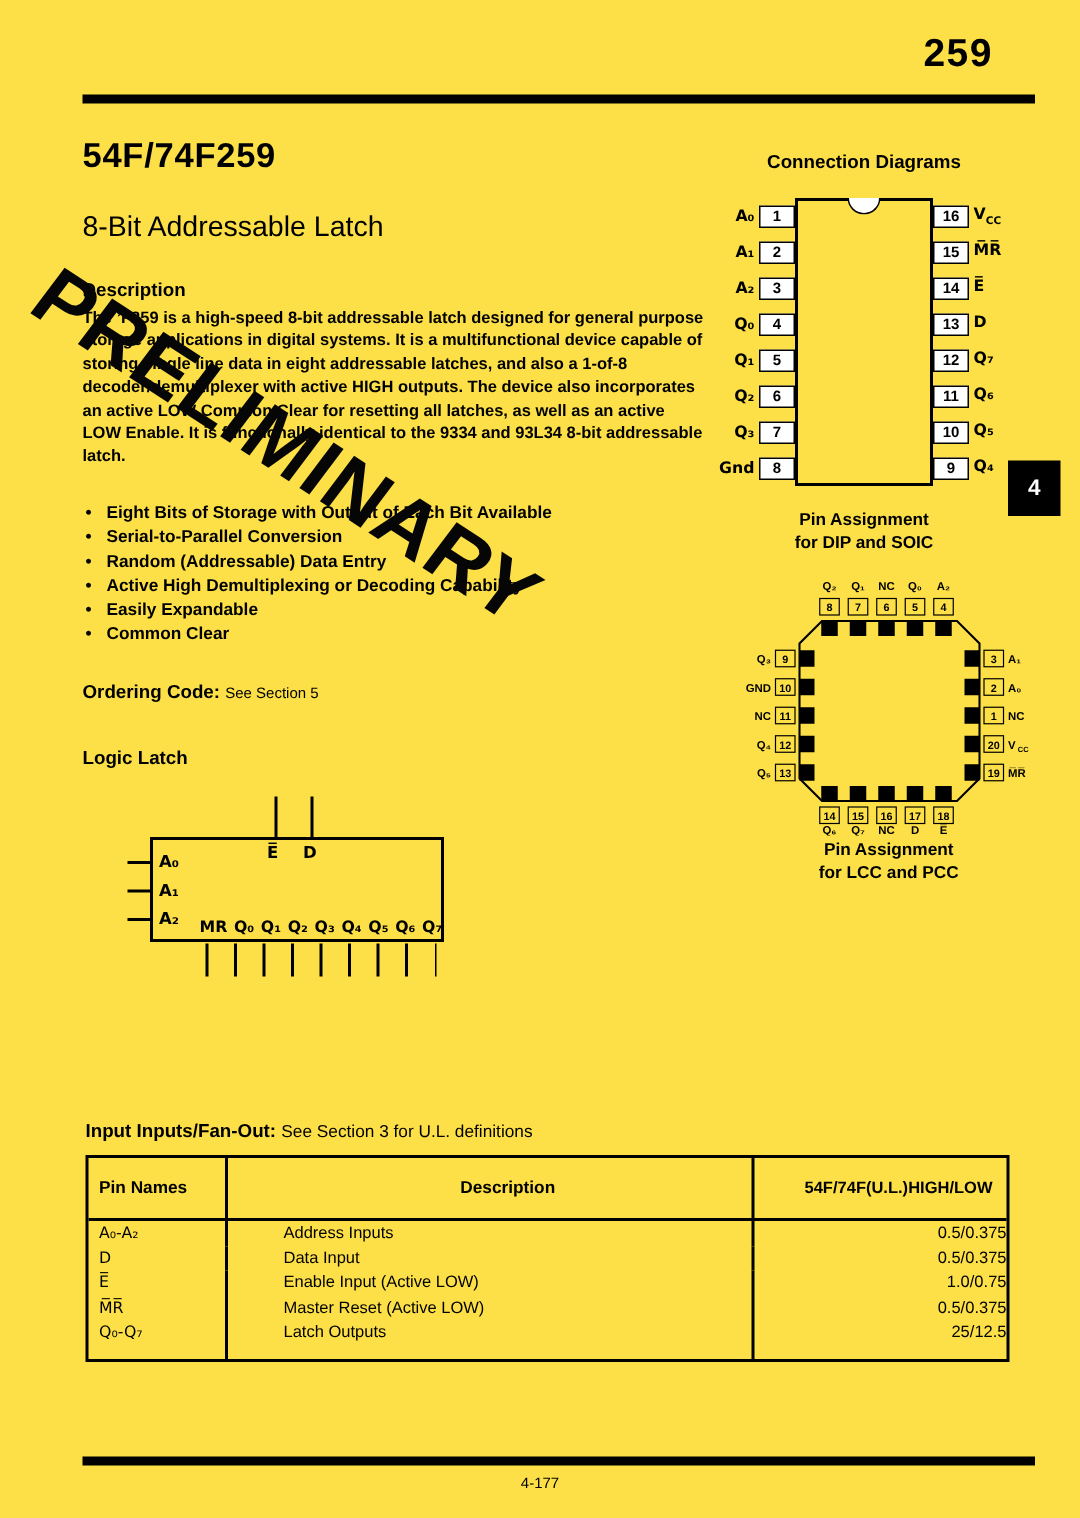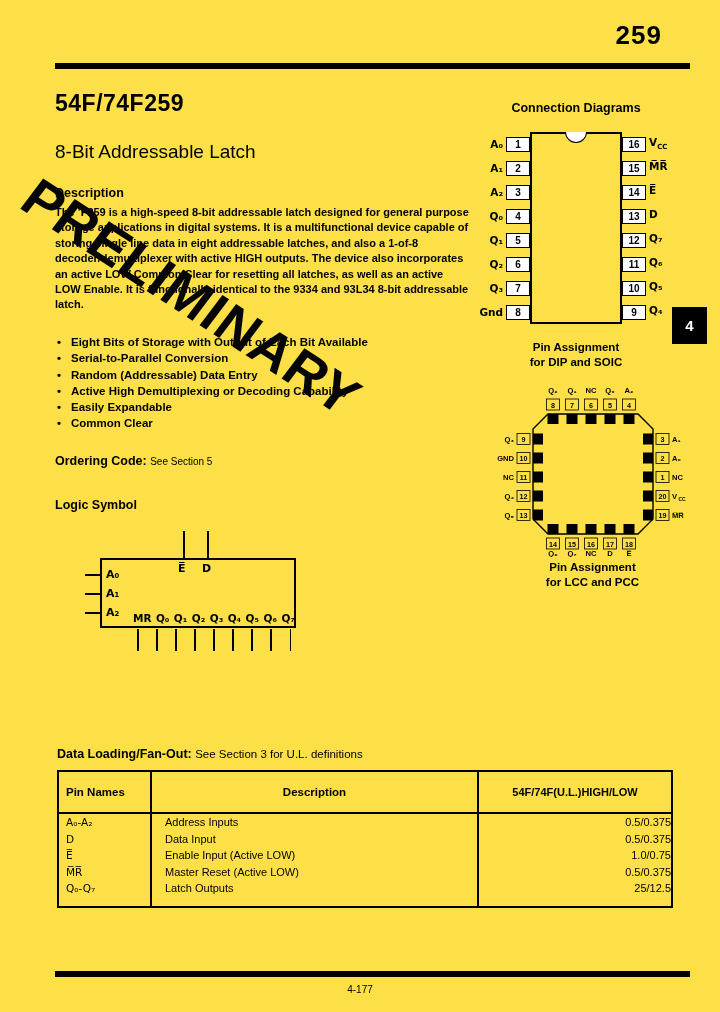--- a/index.html
+++ b/index.html
@@ -69,21 +69,21 @@
   .lcc .lab-l { text-anchor:end; }
   .lcc .lab-r { text-anchor:start; }
   .lcc .sub { font-size:5px; }
 
   
   .loading { position:absolute; top:747px; left:57px; width:616px; }
   .loading-title { font-size:12.5px; }
   .loading-title .b { font-weight:bold; }
   .loading-title .n { font-size:11.5px; }
   .ltable { margin-top:9px; border:2.5px solid #000; }
-  .trow, .thead { display:grid; grid-template-columns:93px 327px 1fr; }
+  .trow, .thead { display:grid; grid-template-columns:93px 327px 1fr;gap:24px; }
   .thead { border-bottom:2px solid #000; height:42px; }
   .th { font-size:11.5px; font-weight:bold; display:flex; align-items:center; }
   .th.c1 { padding-left:7px; border-right:2px solid #000; }
   .th.c2 { justify-content:center; border-right:2px solid #000; }
   .th.c3 { flex-direction:row; justify-content:center; line-height:14px; font-size:11px; }
   .td { font-size:11px; line-height:16.5px; }
   .td.c1 { padding-left:7px; border-right:2px solid #000; font-family:"DejaVu Sans","Liberation Sans",sans-serif; font-size:10.5px; }
   .td.c2 { padding-left:13px; border-right:2px solid #000; }
   .td.c3 { text-align:right; }
   .trow:first-child .td { padding-top:5px; }
@@ -116,21 +116,21 @@
     <li>Active High Demultiplexing or Decoding Capability</li>
     <li>Easily Expandable</li>
     <li>Common Clear</li>
   </ul>
 
   <div class="ordering">
     <span class="b">Ordering Code:</span>
     <span class="v">See Section 5</span>
   </div>
 
-  <div class="logic-heading">Logic Symbol</div>
+  <div class="logic-heading">Logic Latch</div>
 
   <div class="logic">
     <div class="ls-line-v" style="left:98px; top:0; height:27px;"></div>
     <div class="ls-line-v" style="left:122px; top:0; height:27px;"></div>
     <div class="ls-box"></div>
     <div class="ls-lab pinfont" style="left:93px; top:31px;">E̅</div>
     <div class="ls-lab pinfont" style="left:117px; top:31px;">D</div>
     <div class="ls-in" style="top:43px;"></div>
     <div class="ls-in" style="top:62px;"></div>
     <div class="ls-in" style="top:81px;"></div>
@@ -321,21 +321,21 @@
       <text class="lab-r" x="177" y="136">M̅R̅</text>
     </g>
   </svg>
   <div class="lcc-caption">
     <div>Pin Assignment</div>
     <div>for LCC and PCC</div>
   </div>
 
   <div class="loading">
     <div class="loading-title">
-      <span class="b">Data Loading/Fan-Out:</span>
+      <span class="b">Input Inputs/Fan-Out:</span>
       <span class="n">See Section 3 for U.L. definitions</span>
     </div>
     <div class="ltable">
       <div class="thead">
         <div class="th c1">Pin Names</div>
         <div class="th c2">Description</div>
         <div class="th c3">
           <div>54F/74F(U.L.)</div>
           <div>HIGH/LOW</div>
         </div>

